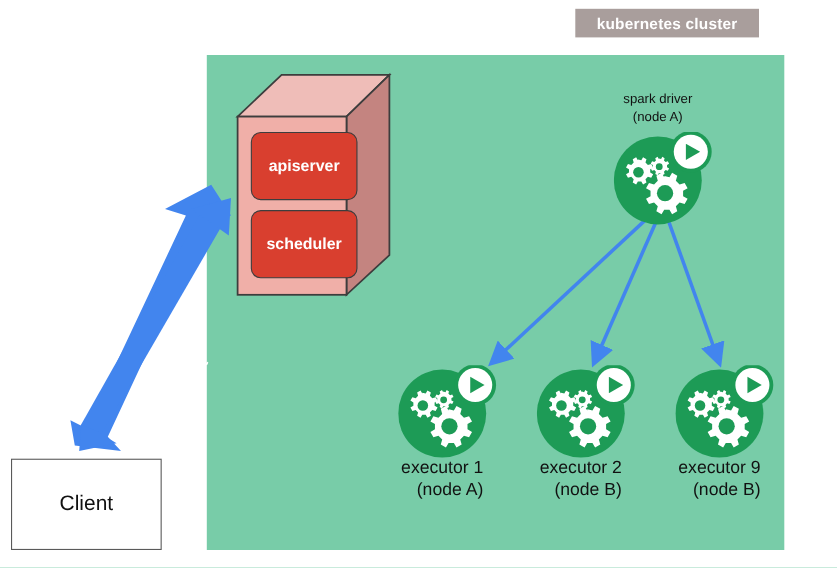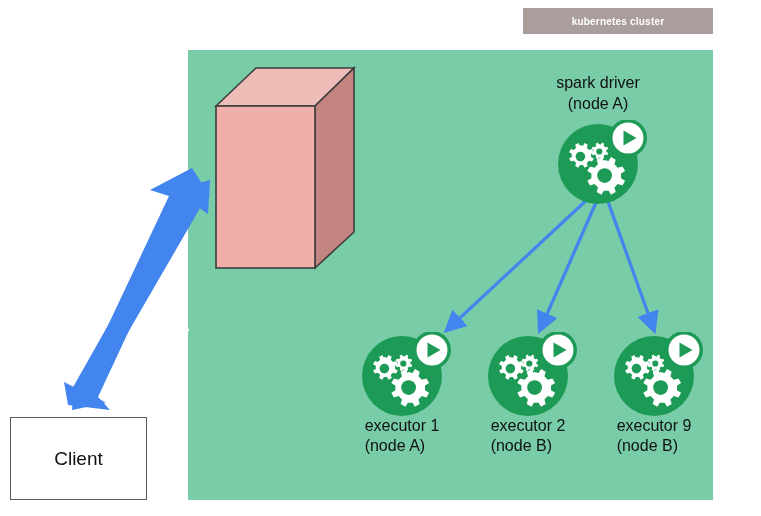--- a/index.html
+++ b/index.html
@@ -7,24 +7,24 @@
     width:761px;height:516px;
     background:#ffffff;
     font-family:"Liberation Sans", sans-serif;
     overflow:hidden;
     position:relative;
   }
   #stage{position:absolute;inset:0;width:761px;height:516px;}
 
   
   .cluster-banner{
-    position:absolute;left:523px;top:8px;width:190px;height:26px;
+    position:absolute;left:523px;top:8px;width:167px;height:26px;
     background:#a99e9c;
     display:flex;align-items:center;justify-content:center;
-    color:#ffffff;font-weight:bold;font-size:10px;letter-spacing:.2px;
+    color:#ffffff;font-weight:bold;font-size:14px;letter-spacing:.2px;
   }
 
   
   .cluster-panel{
     position:absolute;left:188px;top:50px;width:525px;height:450px;
     background:#78cca8;
   }
 
   
   .client-box{
@@ -57,26 +57,26 @@
     transform:rotate(-58deg);transform-origin:center center;
     color:#ffffff;font-weight:bold;font-size:14px;white-space:nowrap;
     pointer-events:none;
   }
 
   
   .node{position:absolute;width:80px;height:80px;}
   .node .node-svg{position:absolute;left:0;top:0;}
   .node-caption{
     position:absolute;left:50%;transform:translateX(-50%);
-    top:84px;text-align:left;font-size:16px;color:#111;line-height:1.28;
+    top:84px;text-align:right;font-size:16px;color:#111;line-height:1.28;
     white-space:nowrap;
   }
   .node-caption-top{
     position:absolute;left:50%;transform:translateX(-50%);
-    bottom:86px;text-align:center;font-size:16px;color:#111;line-height:1.28;
+    bottom:86px;text-align:center;font-size:12px;color:#111;line-height:1.28;
     white-space:nowrap;
   }
 
   
   .connectors{position:absolute;left:0;top:0;width:761px;height:516px;pointer-events:none;}
 </style>
 </head>
 <body>
 
 <div id="stage">
@@ -104,20 +104,28 @@
 
   <div class="cube">
     <svg width="155" height="220" viewBox="0 0 155 220">
 
       <polygon points="8,44 48,6 146,6 107,44" fill="#efbdb8" stroke="#3d3d3d" stroke-width="1.6"></polygon>
 
       <polygon points="107,44 146,6 146,170 107,206" fill="#c48480" stroke="#3d3d3d" stroke-width="1.6"></polygon>
 
       <rect x="8" y="44" width="99" height="162" fill="#f0afa8" stroke="#3d3d3d" stroke-width="1.6"></rect>
     </svg>
+    <div class="cube-front">
+      <div class="svc-box">
+        <span>apiserver</span>
+      </div>
+      <div class="svc-box">
+        <span>scheduler</span>
+      </div>
+    </div>
   </div>
 
   <svg class="connectors" viewBox="0 0 761 516">
     <defs>
       <marker id="ah" markerWidth="7" markerHeight="7" refX="5.6" refY="3.5" orient="auto" markerUnits="strokeWidth">
         <path d="M0,0 L7,3.5 L0,7 z" fill="#4285ee"></path>
       </marker>
     </defs>
     <line x1="591" y1="196" x2="447" y2="330" stroke="#4285ee" stroke-width="3.2" marker-start="url(#ah)" marker-end="url(#ah)"></line>
     <line x1="598" y1="198" x2="540" y2="330" stroke="#4285ee" stroke-width="3.2" marker-start="url(#ah)" marker-end="url(#ah)"></line>

